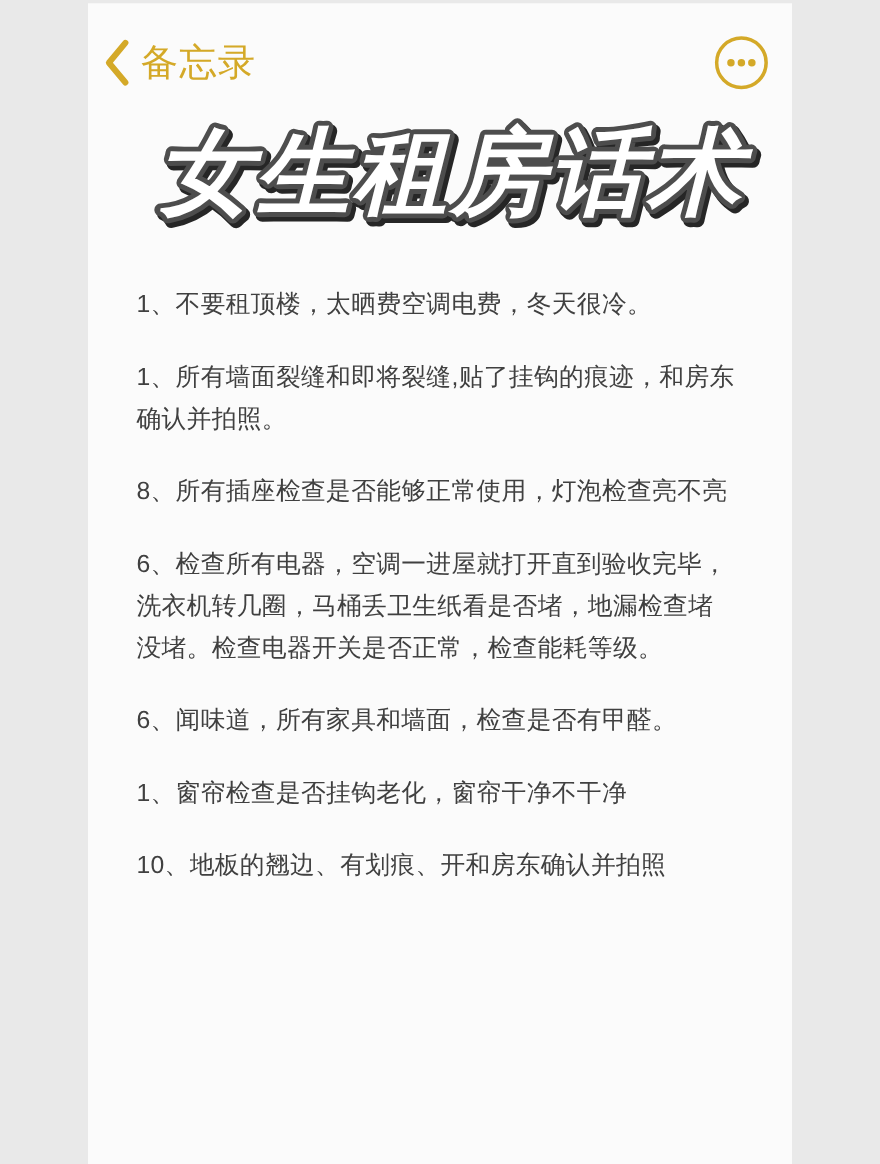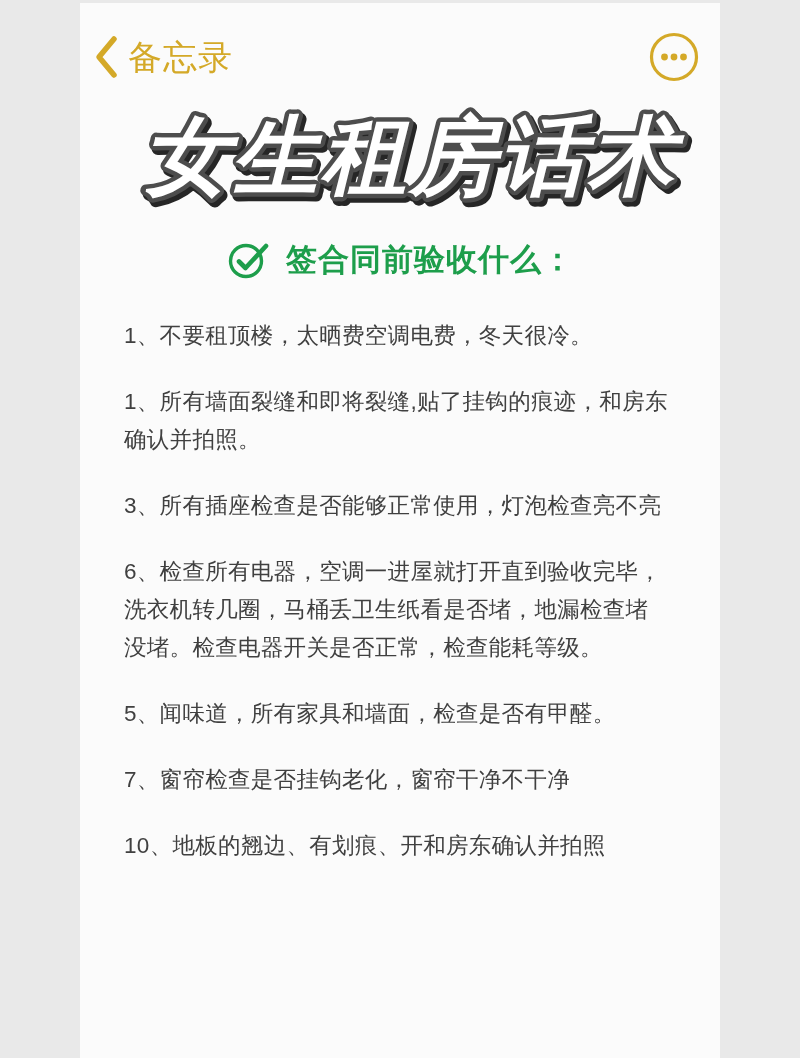--- a/index.html
+++ b/index.html
@@ -135,32 +135,25 @@
 
   <main class="note">
 
     <div class="title-wrap">
       <svg class="title-svg" viewBox="0 0 660 122">
         <text class="t-shadow" x="333" y="95" text-anchor="middle">女生租房话术</text>
         <text class="t-main" x="330" y="91" text-anchor="middle">女生租房话术</text>
       </svg>
     </div>
 
-    <div class="section-head">
-      <svg class="check-icon" viewBox="0 0 48 42">
-        <circle cx="20" cy="22" r="15.5"></circle>
-        <path d="M13 22.5 L19.5 29 L40 7"></path>
-      </svg>
-      <span class="section-label">签合同前验收什么：</span>
-    </div>
 
     <div class="list">
       <p class="item">1、不要租顶楼，太晒费空调电费，冬天很冷。</p>
       <p class="item">1、所有墙面裂缝和即将裂缝,贴了挂钩的痕迹，和房东确认并拍照。</p>
-      <p class="item">3、所有插座检查是否能够正常使用，灯泡检查亮不亮</p>
+      <p class="item">8、所有插座检查是否能够正常使用，灯泡检查亮不亮</p>
       <p class="item">6、检查所有电器，空调一进屋就打开直到验收完毕，洗衣机转几圈，马桶丢卫生纸看是否堵，地漏检查堵没堵。检查电器开关是否正常，检查能耗等级。</p>
-      <p class="item">5、闻味道，所有家具和墙面，检查是否有甲醛。</p>
-      <p class="item">7、窗帘检查是否挂钩老化，窗帘干净不干净</p>
+      <p class="item">6、闻味道，所有家具和墙面，检查是否有甲醛。</p>
+      <p class="item">1、窗帘检查是否挂钩老化，窗帘干净不干净</p>
       <p class="item">10、地板的翘边、有划痕、开和房东确认并拍照</p>
     </div>
 
   </main>
 </div>
 
 </body></html>

